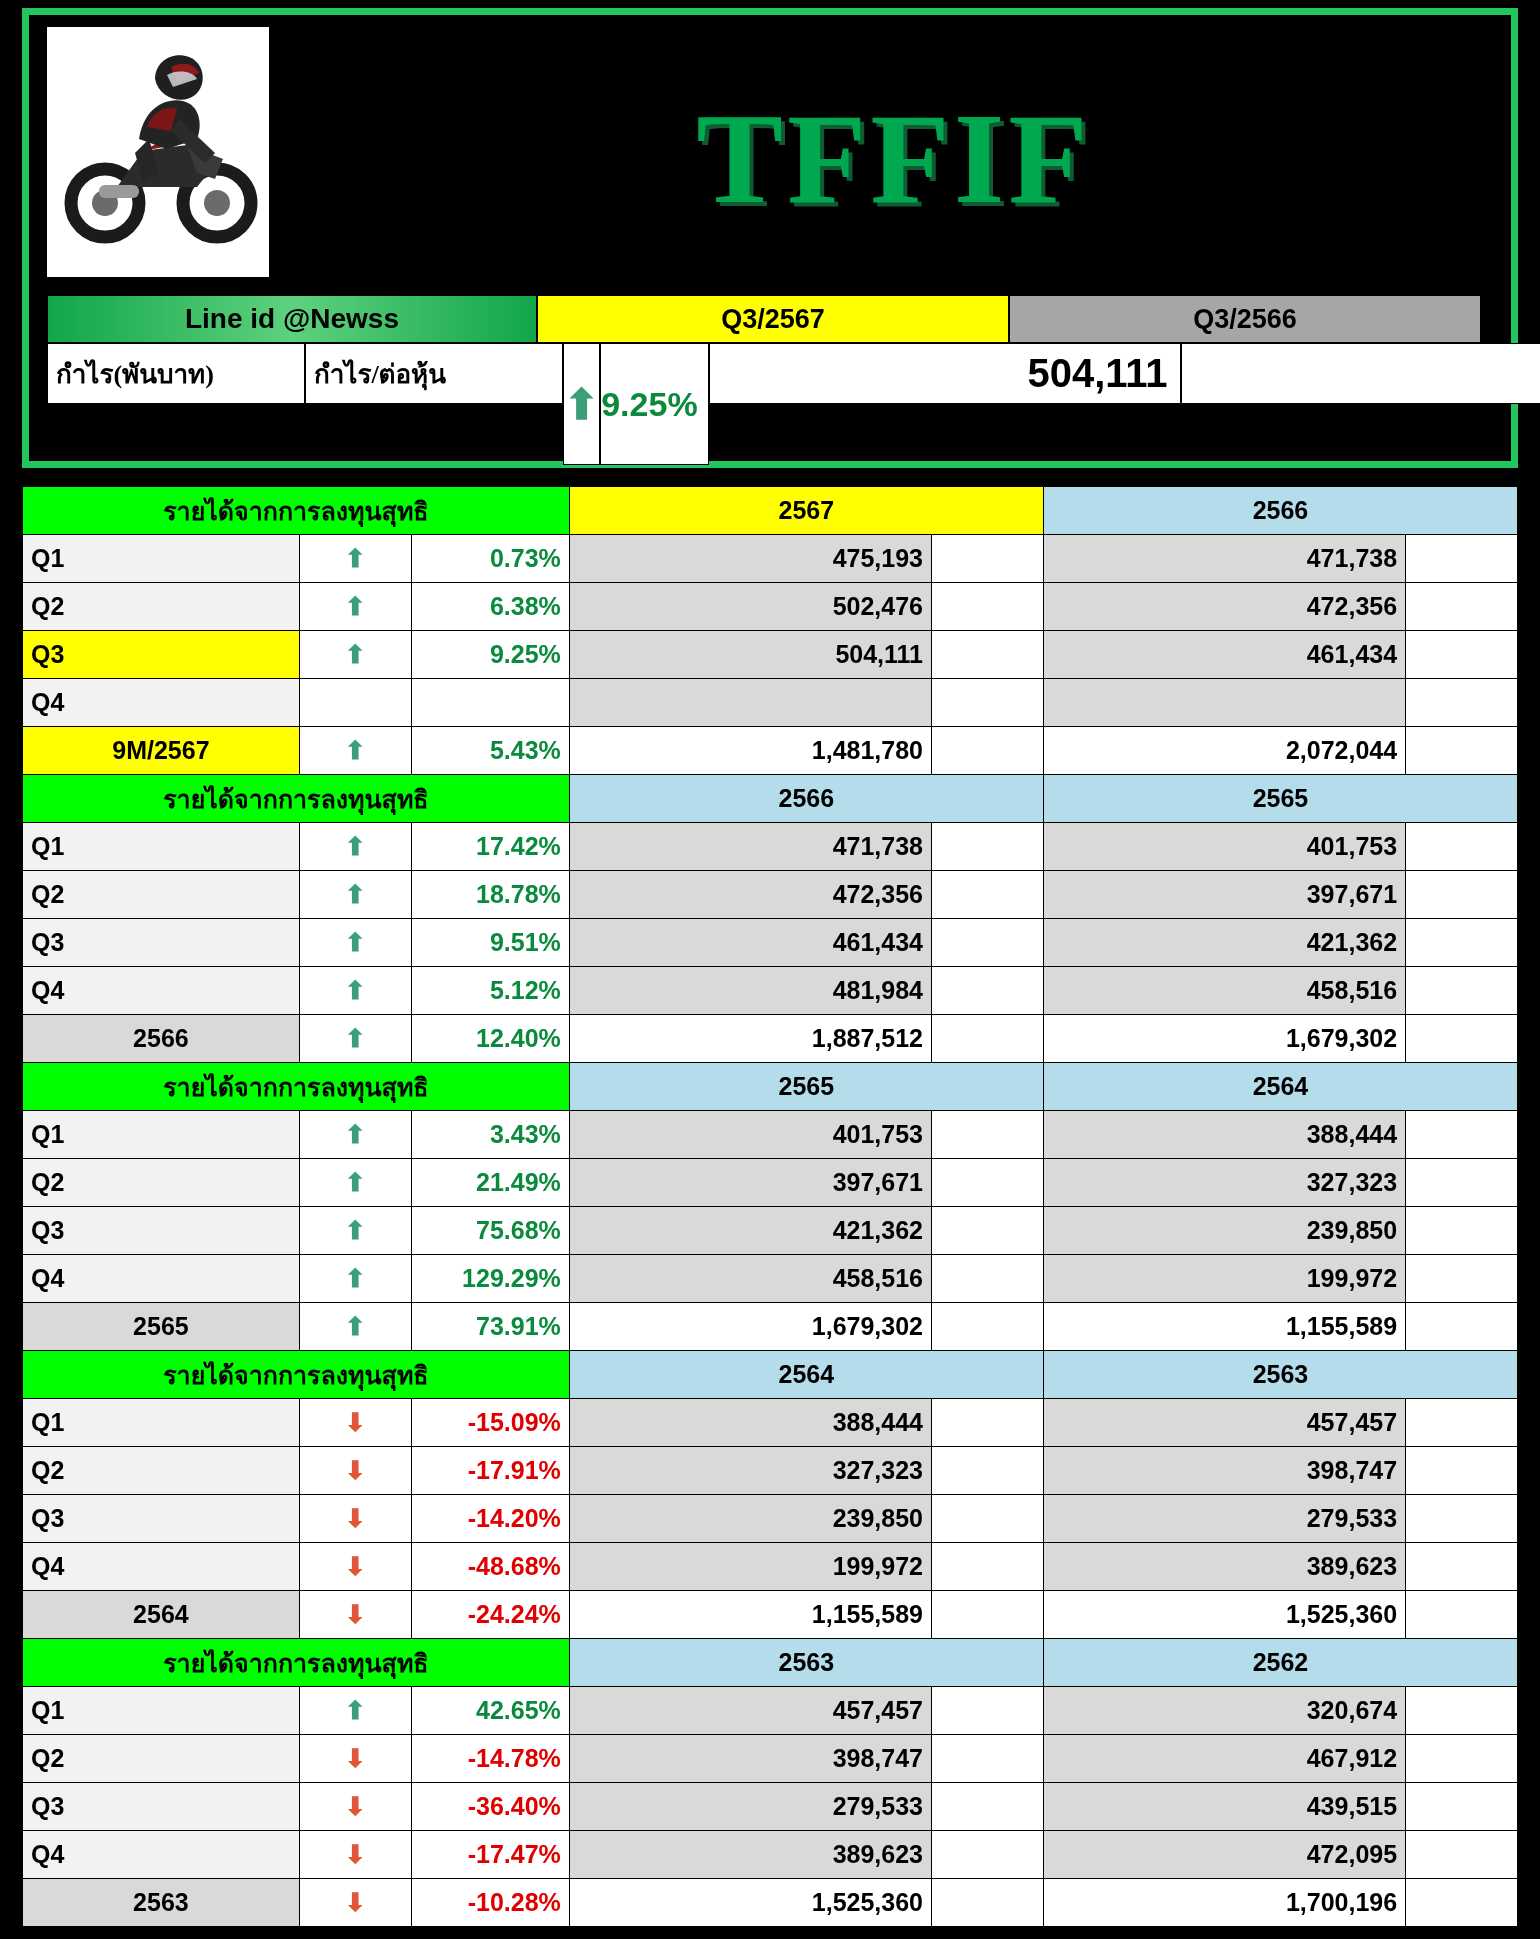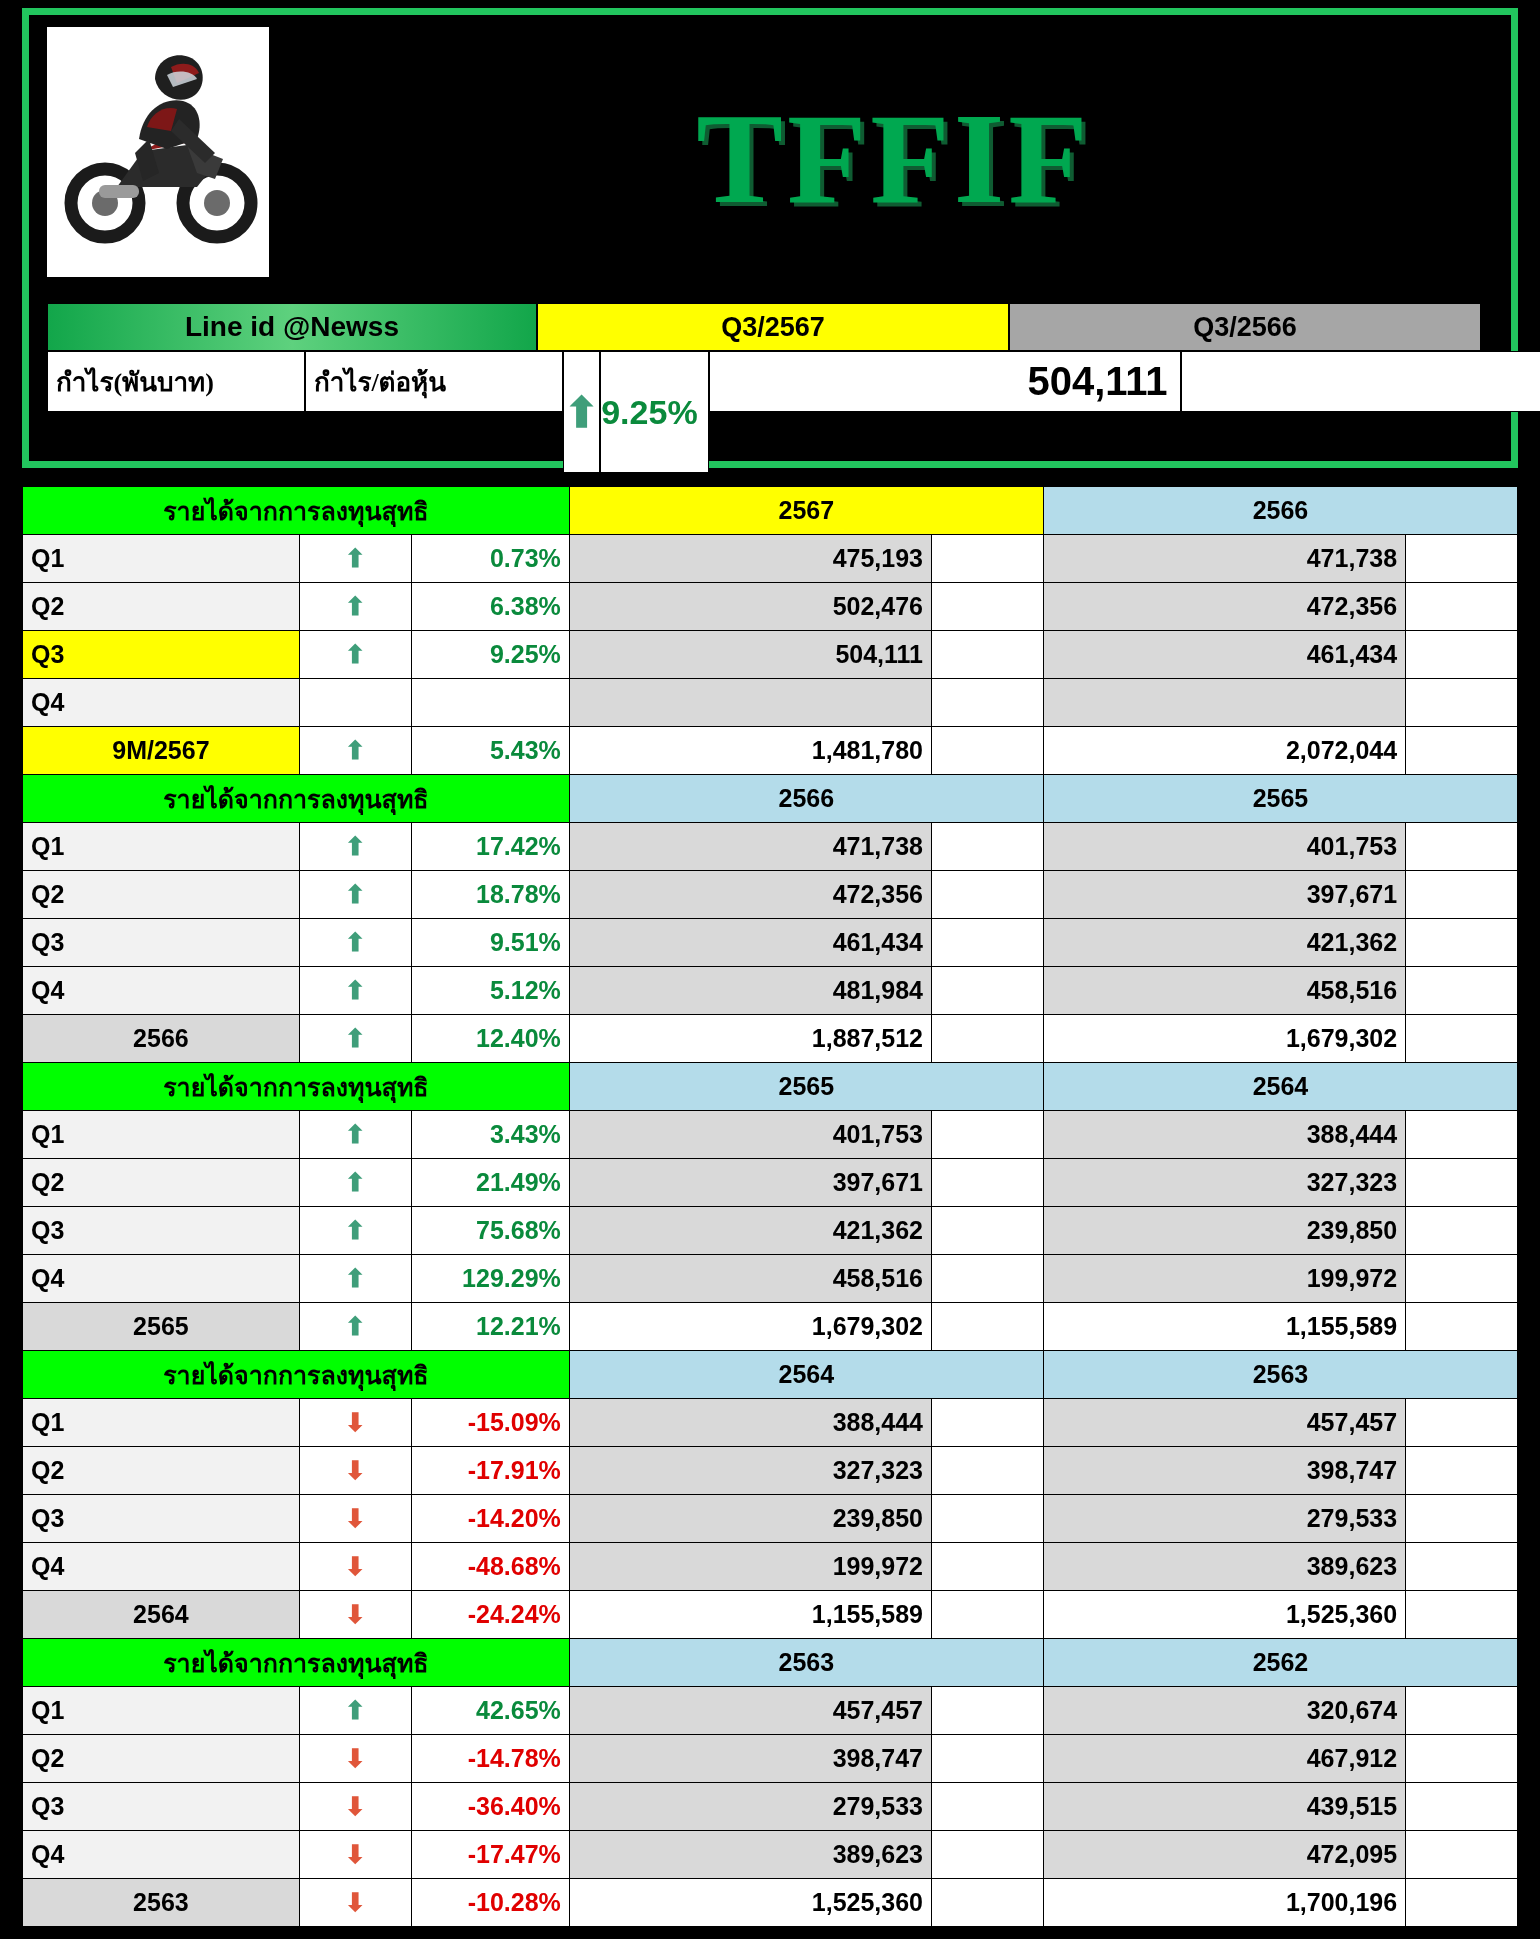--- a/index.html
+++ b/index.html
@@ -58,21 +58,21 @@
     font-weight: bold;
     font-size: 130px;
     letter-spacing: 4px;
     text-shadow: 4px 4px 0 #0f5c32;
   }
 
   
   .sum-grid {
     position: absolute;
     left: 18px;
-    top: 288px;
+    top: 280px;
     width: 1448px;
     height: 170px;
     text-align: right;
   }
   .sum-row { display: flex; }
   .sum-cell {
     box-sizing: border-box;
     border: 1px solid #000;
     display: flex;
     align-items: center;
@@ -403,21 +403,21 @@
             <td class="arrow"><span class="arrow-up">⬆</span></td>
             <td class="pct up">129.29%</td>
             <td class="num">458,516</td>
             <td class="spacer"></td>
             <td class="num">199,972</td>
             <td class="spacer"></td>
           </tr>
           <tr>
             <td class="lab gray">2565</td>
             <td class="arrow"><span class="arrow-up">⬆</span></td>
-            <td class="pct up">12.21%</td>
+            <td class="pct up">73.91%</td>
             <td class="num white">1,679,302</td>
             <td class="spacer"></td>
             <td class="num white">1,155,589</td>
             <td class="spacer"></td>
           </tr>
           <tr>
             <td colspan="3" class="sec-title">รายได้จากการลงทุนสุทธิ</td>
             <td colspan="2" class="sec-year blue">2564</td>
             <td colspan="2" class="sec-year blue">2563</td>
           </tr>

